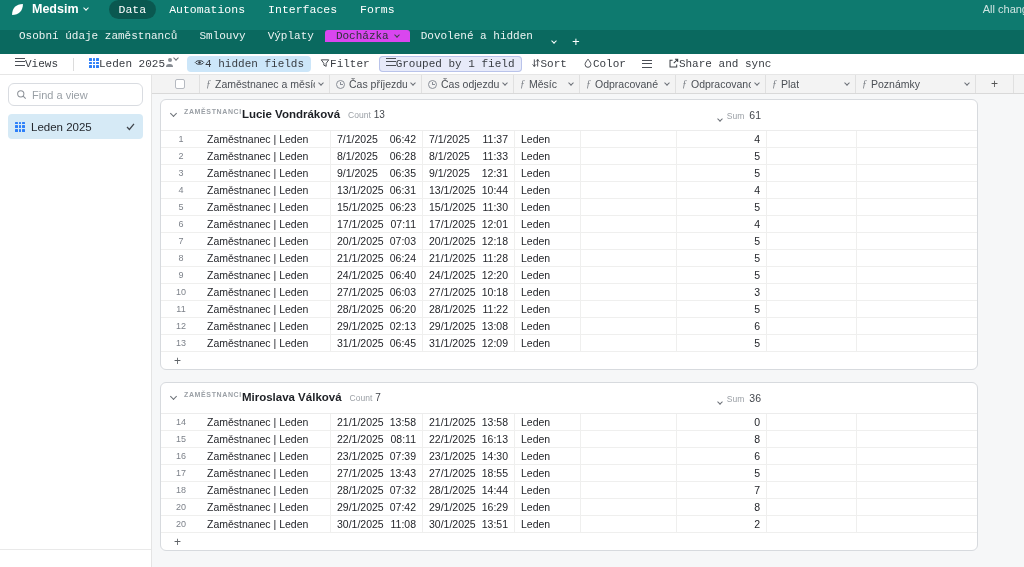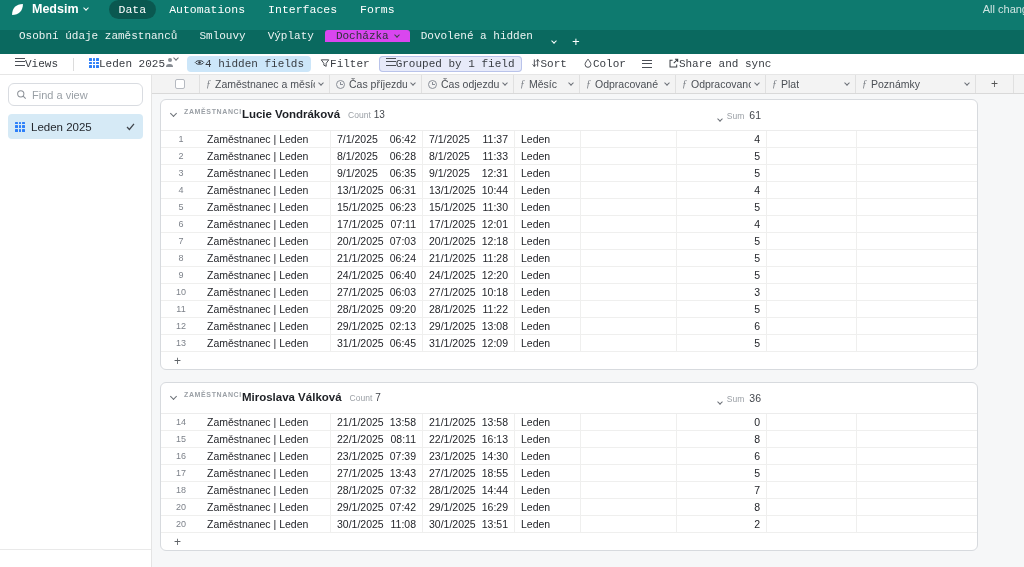--- a/index.html
+++ b/index.html
@@ -473,21 +473,21 @@
               <div class="cell"></div>
               <div class="cell num">3</div>
               <div class="cell"></div>
               <div class="cell"></div>
             </div>
             <div class="grow gridcols">
               <div class="cell rownum">11</div>
               <div class="cell">Zaměstnanec | Leden</div>
               <div class="cell dt">
                 <span>28/1/2025</span>
-                <span>09:20</span>
+                <span>06:20</span>
               </div>
               <div class="cell dt">
                 <span>28/1/2025</span>
                 <span>11:22</span>
               </div>
               <div class="cell">Leden</div>
               <div class="cell"></div>
               <div class="cell num">5</div>
               <div class="cell"></div>
               <div class="cell"></div>

